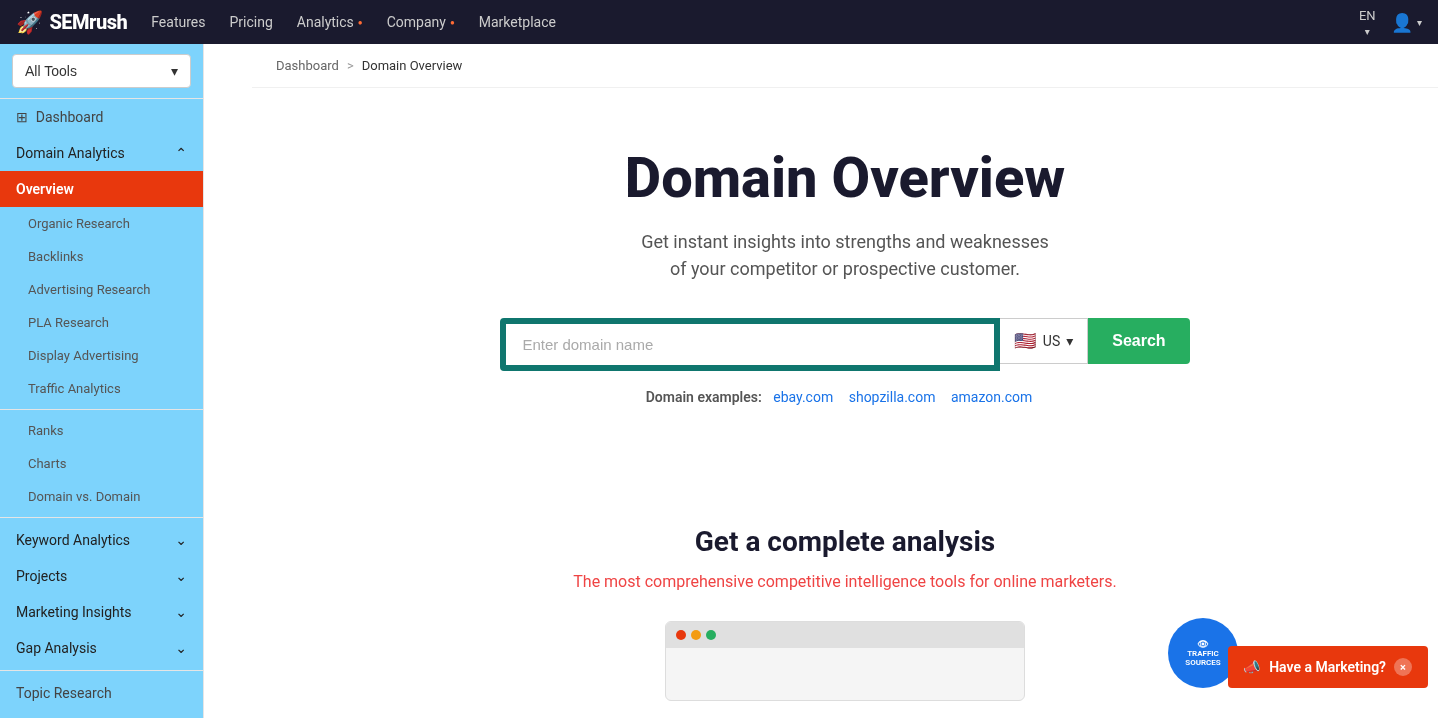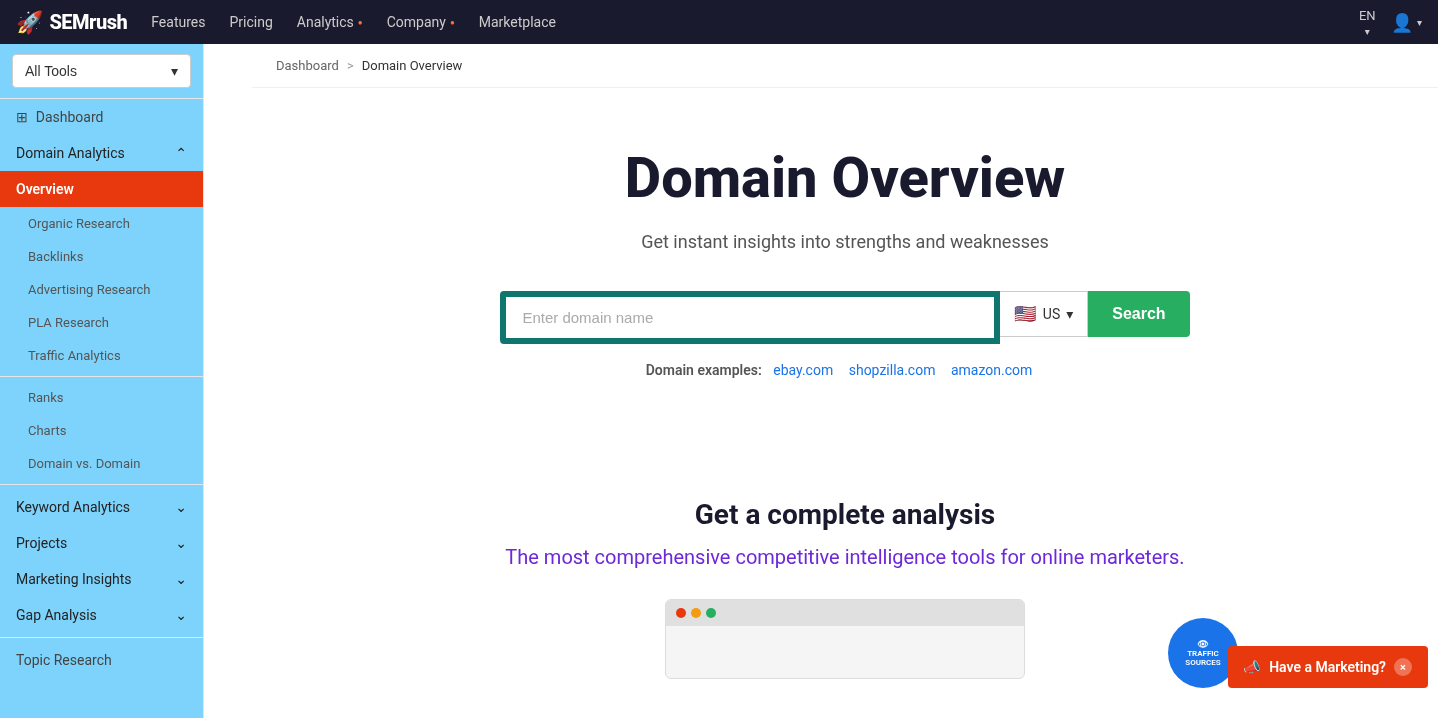--- a/index.html
+++ b/index.html
@@ -163,21 +163,21 @@
     .domain-link { color: #1a73e8; cursor: pointer; margin-right: 12px; }
 
     
     .analysis-section {
       text-align: center; padding: 20px 40px 30px;
     }
     .analysis-title {
       font-size: 28px; font-weight: 700; color: #1a1a2e; margin-bottom: 14px;
     }
     .analysis-subtitle {
-      font-size: 20px; color: #6d28d9; margin-bottom: 30px;
+      font-size: 16px; color: #ef4444; margin-bottom: 30px;
     }
 
     
     .mock-screenshot {
       display: flex; justify-content: center;
       padding: 0 40px;
     }
     .screenshot-frame {
       width: 360px; height: 80px;
       background: #f5f5f5; border: 1px solid #ddd; border-radius: 6px;
@@ -283,20 +283,23 @@
   <div class="sidebar-sub-item">
     <span>Backlinks</span>
   </div>
   <div class="sidebar-sub-item">
     <span>Advertising Research</span>
   </div>
   <div class="sidebar-sub-item">
     <span>PLA Research</span>
   </div>
   <div class="sidebar-sub-item">
+    <span>Display Advertising</span>
+  </div>
+  <div class="sidebar-sub-item">
     <span>Traffic Analytics</span>
   </div>
 
   <hr class="sidebar-divider">
 
   <div class="sidebar-sub-item">
     <span>Ranks</span>
   </div>
   <div class="sidebar-sub-item">
     <span>Charts</span>
@@ -343,20 +346,21 @@
   <div class="breadcrumb">
     <a>Dashboard</a>
     <span class="breadcrumb-sep">&gt;</span>
     <span class="breadcrumb-current">Domain Overview</span>
   </div>
 
   <section class="hero">
     <h1 class="hero-title">Domain Overview</h1>
     <p class="hero-subtitle">
       <span>Get instant insights into strengths and weaknesses</span><br>
+      <span>of your competitor or prospective customer.</span>
     </p>
 
     <div class="search-bar-container">
       <div class="search-input-wrapper">
         <input type="text" class="search-input" placeholder="Enter domain name" style="">
       </div>
       <div class="country-selector">
         <span class="flag-emoji">🇺🇸</span>
         <span>US</span>
         <span>▾</span>

